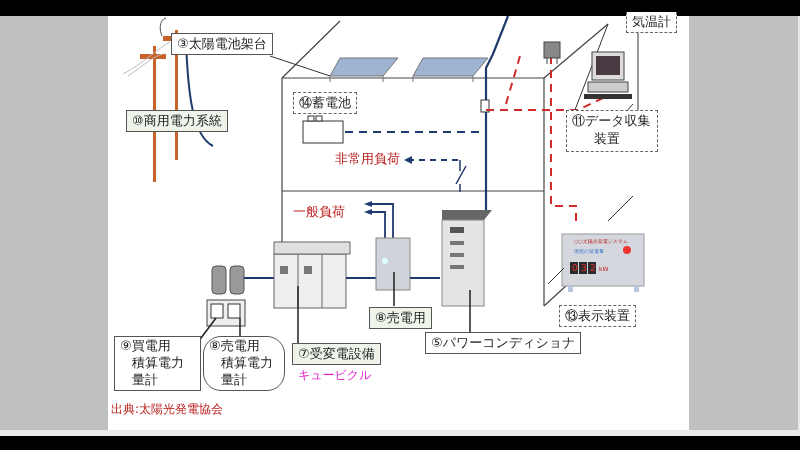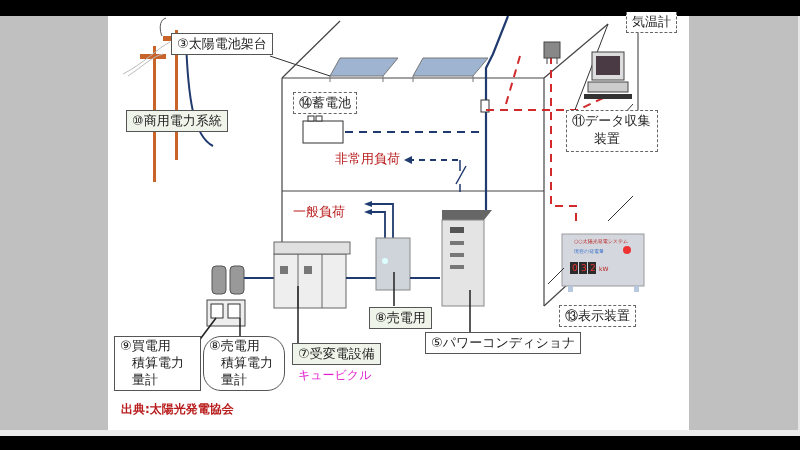--- a/index.html
+++ b/index.html
@@ -182,17 +182,17 @@
     <div>⑨買電用</div>
     <div style="padding-left:12px">積算電力</div>
     <div style="padding-left:12px">量計</div>
   </div>
   <div class="box" style="left:95px;top:320px;width:70px;line-height:1.3;border-radius:18px;">
     <div>⑧売電用</div>
     <div style="padding-left:12px">積算電力</div>
     <div style="padding-left:12px">量計</div>
   </div>
 
-  <div class="lbl" style="left:13px;top:386px;font-size:12px;font-weight:bold;">出典:太陽光発電協会</div>
+  <div class="lbl" style="left:3px;top:386px;font-size:12px;">出典:太陽光発電協会</div>
 </div>
 
 <div id="statusbar"></div>
 <div id="bottombar"></div>
 
 </body></html>

